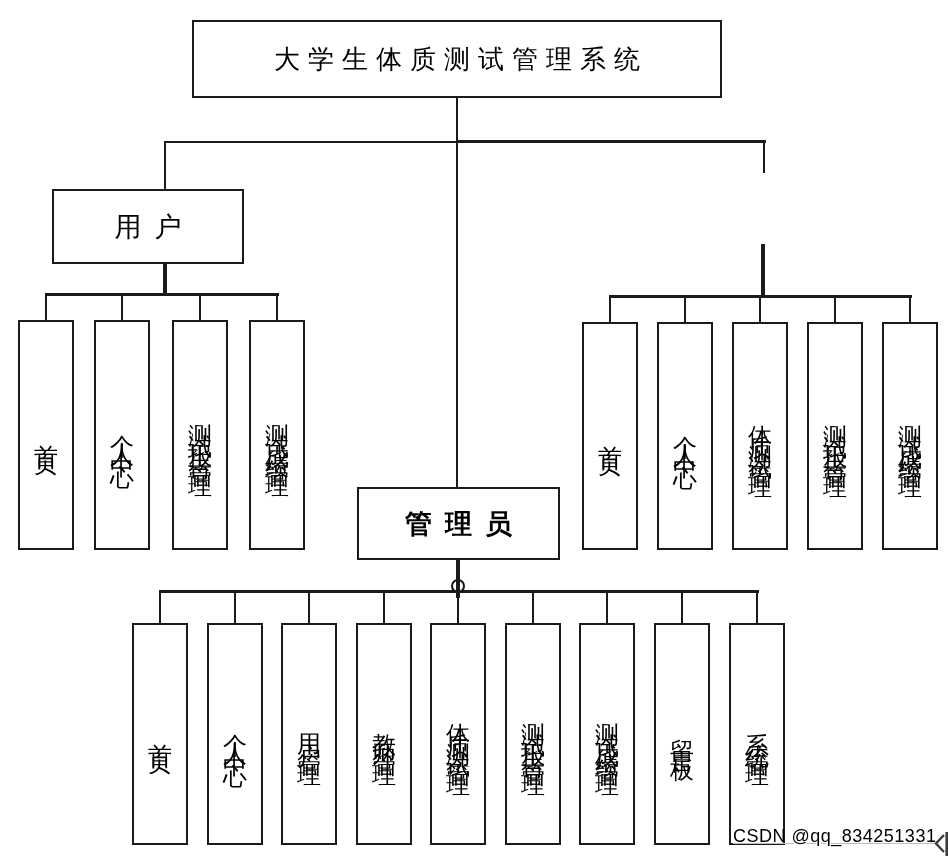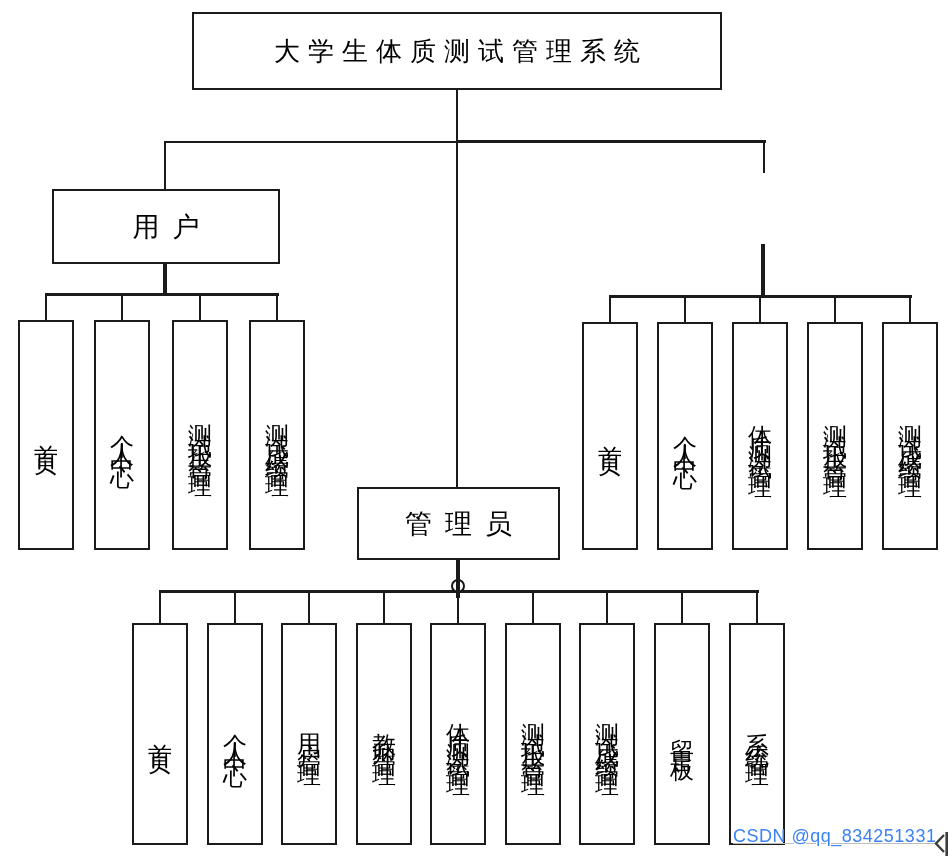--- a/index.html
+++ b/index.html
@@ -31,21 +31,21 @@
   }
   .junction-circle{
     position:absolute;left:451px;top:579px;
     width:14px;height:14px;
     border:2.5px solid #141414;border-radius:50%;
     background:#ffffff;box-sizing:border-box;
   }
   .watermark{
     position:absolute;left:733px;top:826px;
     font-family:"Liberation Sans","DejaVu Sans",sans-serif;
-    font-size:18px;color:#3b82f6;
+    font-size:18px;color:#000000;
     text-decoration:underline;
     text-decoration-color:#bdbdbd;
     letter-spacing:0.5px;
     white-space:nowrap;
   }
   .edge-cursor{position:absolute;left:931px;top:830px;}
 </style>
 </head>
 <body>
 
@@ -78,30 +78,30 @@
   <div class="line" style="left:159px;top:591px;width:2px;height:33px;"></div>
   <div class="line" style="left:234px;top:591px;width:2px;height:33px;"></div>
   <div class="line" style="left:308px;top:591px;width:2px;height:33px;"></div>
   <div class="line" style="left:383px;top:591px;width:2px;height:33px;"></div>
   <div class="line" style="left:457px;top:591px;width:2px;height:33px;"></div>
   <div class="line" style="left:532px;top:591px;width:2px;height:33px;"></div>
   <div class="line" style="left:606px;top:591px;width:2px;height:33px;"></div>
   <div class="line" style="left:681px;top:591px;width:2px;height:33px;"></div>
   <div class="line" style="left:756px;top:591px;width:2px;height:33px;"></div>
 
-  <div class="node" style="left:192px;top:12px;width:530px;height:78px;">
+  <div class="node" style="left:192px;top:20px;width:530px;height:78px;">
     <span class="title-label">大学生体质测试管理系统</span>
   </div>
 
-  <div class="node" style="left:52px;top:189px;width:228px;height:75px;">
+  <div class="node" style="left:52px;top:189px;width:192px;height:75px;">
     <span class="hlabel">用户</span>
   </div>
 
 
-  <div class="node" style="left:357px;top:487px;width:203px;height:73px;">
+  <div class="node" style="left:357px;top:487px;width:203px;height:73px;font-weight:bold;">
     <span class="hlabel">管理员</span>
   </div>
 
   <div class="node" style="left:18px;top:320px;width:56px;height:230px;">
     <span class="vtext">首页</span>
   </div>
   <div class="node" style="left:94px;top:320px;width:56px;height:230px;">
     <span class="vtext">个人中心</span>
   </div>
   <div class="node" style="left:172px;top:320px;width:56px;height:230px;">

